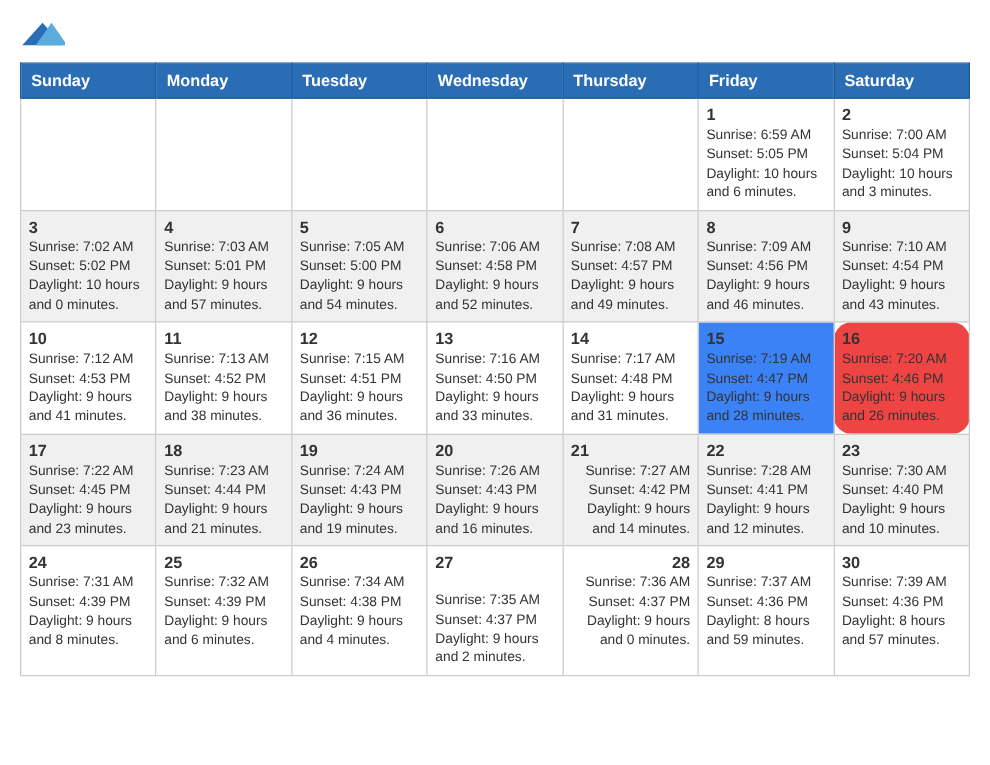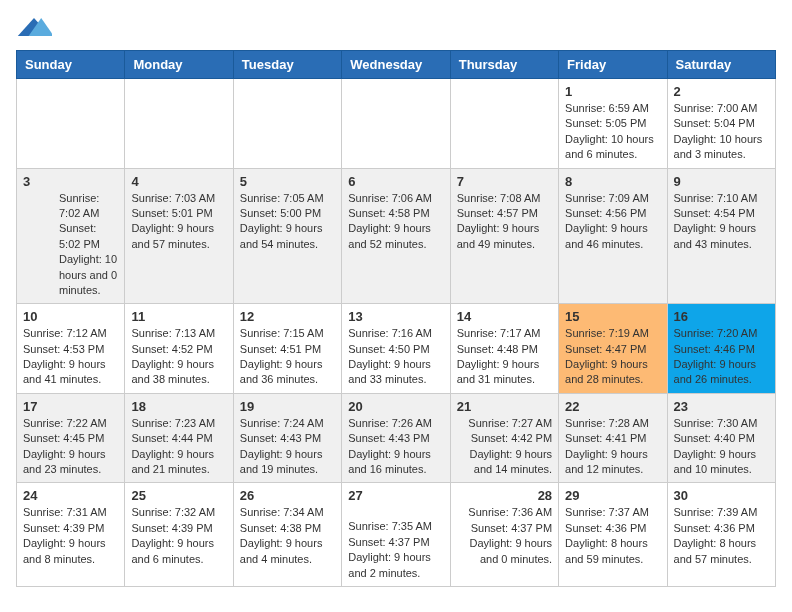--- a/index.html
+++ b/index.html
@@ -138,21 +138,21 @@
         <td style="background: rgb(255, 255, 255);">
           <span class="day-num">2</span>
           <div class="day-info" style="white-space: pre-line;">Sunrise: 7:00 AM
 Sunset: 5:04 PM
 Daylight: 10 hours and 3 minutes.</div>
         </td>
       </tr>
       <tr>
         <td style="background: rgb(240, 240, 240);">
           <span class="day-num">3</span>
-          <div class="day-info" style="white-space: pre-line; margin-left: 36px;">Sunrise: 7:02 AM
+          <div class="day-info" style="white-space: pre-line;">Sunrise: 7:02 AM
 Sunset: 5:02 PM
 Daylight: 10 hours and 0 minutes.</div>
         </td>
         <td style="background: rgb(240, 240, 240);">
           <span class="day-num">4</span>
           <div class="day-info" style="white-space: pre-line;">Sunrise: 7:03 AM
 Sunset: 5:01 PM
 Daylight: 9 hours and 57 minutes.</div>
         </td>
         <td style="background: rgb(240, 240, 240);">
@@ -210,27 +210,27 @@
           <div class="day-info" style="white-space: pre-line;">Sunrise: 7:16 AM
 Sunset: 4:50 PM
 Daylight: 9 hours and 33 minutes.</div>
         </td>
         <td style="background: rgb(255, 255, 255);">
           <span class="day-num">14</span>
           <div class="day-info" style="white-space: pre-line;">Sunrise: 7:17 AM
 Sunset: 4:48 PM
 Daylight: 9 hours and 31 minutes.</div>
         </td>
-        <td style="background: #fdba74; margin-left: 40px;">
+        <td style="background: #3b82f6; margin-left: 40px;">
           <span class="day-num">15</span>
           <div class="day-info" style="white-space: pre-line;">Sunrise: 7:19 AM
 Sunset: 4:47 PM
 Daylight: 9 hours and 28 minutes.</div>
         </td>
-        <td style="background: #0ea5e9;">
+        <td style="background: #ef4444; border-radius: 14px;">
           <span class="day-num">16</span>
           <div class="day-info" style="white-space: pre-line;">Sunrise: 7:20 AM
 Sunset: 4:46 PM
 Daylight: 9 hours and 26 minutes.</div>
         </td>
       </tr>
       <tr>
         <td style="background: rgb(240, 240, 240);">
           <span class="day-num">17</span>
           <div class="day-info" style="white-space: pre-line;">Sunrise: 7:22 AM

